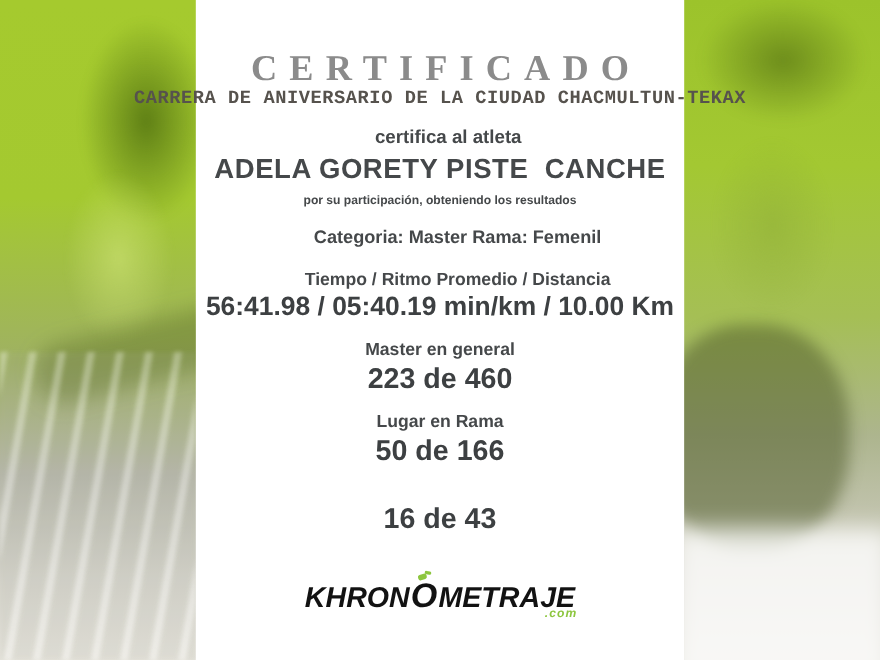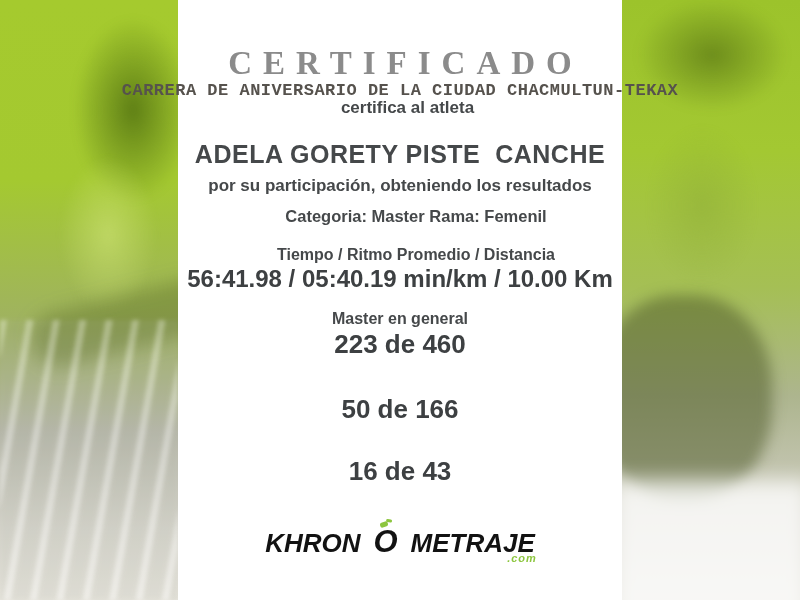--- a/index.html
+++ b/index.html
@@ -30,34 +30,34 @@
     background:radial-gradient(closest-side,rgba(140,170,55,.45),rgba(140,170,55,0) 72%);filter:blur(3px);}
   .pr-bra{top:295px;left:-25px;width:175px;height:205px;border-radius:45%;
     background:rgba(75,88,37,.5);filter:blur(7px);}
   .pr-shorts{bottom:-20px;left:-10px;right:-10px;height:140px;
     background:rgba(255,255,255,.78);filter:blur(10px);}
   
   .line{position:absolute;left:0;right:0;text-align:center;line-height:1.2;z-index:3;color:var(--text,#45484a);}
   .title{top:44px;font-family:"Liberation Serif","DejaVu Serif",serif;font-weight:700;
     font-size:33px;letter-spacing:11px;padding-left:11px;color:var(--title-gray,#8b8b8b);}
   .event{top:81px;font-size:17px;font-weight:700;letter-spacing:.5px;color:var(--subtitle,#56524d);font-family:Liberation Mono, monospace;}
-  .certifies{top:98px;font-size:17px;font-weight:600;padding-left:15px;}
+  .certifies{top:115px;font-size:17px;font-weight:600;padding-left:15px;}
   .name{top:139px;font-size:25px;font-weight:700;letter-spacing:.5px;white-space:pre;}
-  .participation{top:176px;font-size:17px;font-weight:600;}
+  .participation{top:176px;font-size:11px;font-weight:600;}
   .category{top:207px;font-size:16.5px;font-weight:700;padding-left:32px;}
   .res-head{top:245px;font-size:16px;font-weight:700;padding-left:32px;}
   .res-val{top:265px;font-size:24px;font-weight:600;color:var(--dark,#3d4042);}
   .pl0{top:309px}.pv0{top:329px}.pl1{top:374px}.pv1{top:394px}.pl2{top:436px}.pv2{top:456px}
   .place-label{font-size:16px;font-weight:700;}
   .place-value{font-size:26px;font-weight:600;color:var(--dark,#3d4042);}
   .issued{top:502px;font-size:12.5px;font-weight:700;}
   
   .logo{top:528px;display:flex;justify-content:center;align-items:flex-end;
     font-style:italic;font-weight:900;color:var(--logo-black,#121212);font-size:26px;letter-spacing:0;}
-  .logo-inner{position:relative;display:inline-flex;align-items:flex-end;gap:12px;}
+  .logo-inner{position:relative;display:inline-flex;align-items:flex-end;}
   .lg-part{line-height:1;}
   .lg-o{position:relative;font-size:31px;line-height:.9;margin:0 1px;}
   .crown{position:absolute;top:-6px;left:7px;width:8px;height:5px;transform:rotate(-18deg);
     background:var(--logo-green,#8dc63f);border-radius:2px;}
   .crown::after{content:"";position:absolute;left:7px;top:-1px;width:6px;height:3px;
     transform:rotate(28deg);background:var(--logo-green,#8dc63f);border-radius:2px;}
   .lg-tld{position:absolute;right:-2px;bottom:-9px;font-size:11px;font-weight:700;
     color:var(--logo-green,#8dc63f);letter-spacing:1px;}
 </style>
 </head>
@@ -82,20 +82,21 @@
   <div class="line event">CARRERA DE ANIVERSARIO DE LA CIUDAD CHACMULTUN-TEKAX</div>
   <div class="line certifies">certifica al atleta</div>
   <div class="line name">ADELA GORETY PISTE  CANCHE</div>
   <div class="line participation">por su participación, obteniendo los resultados</div>
   <div class="line category">Categoria: Master Rama: Femenil</div>
   <div class="line res-head">Tiempo / Ritmo Promedio / Distancia</div>
   <div class="line res-val">56:41.98 / 05:40.19 min/km / 10.00 Km</div>
 
   <div class="line place-label pl0">Master en general</div>
   <div class="line place-value pv0">223 de 460</div>
+  <div class="line place-label pl1">Lugar en Rama</div>
   <div class="line place-value pv1">50 de 166</div>
   <div class="line place-value pv2">16 de 43</div>
 
 
   <div class="line logo">
     <span class="logo-inner">
       <span class="lg-part">KHRON</span>
       <span class="lg-o"><i class="crown"></i><span>O</span></span>
       <span class="lg-part">METRAJE</span>
       <span class="lg-tld">.com</span>

